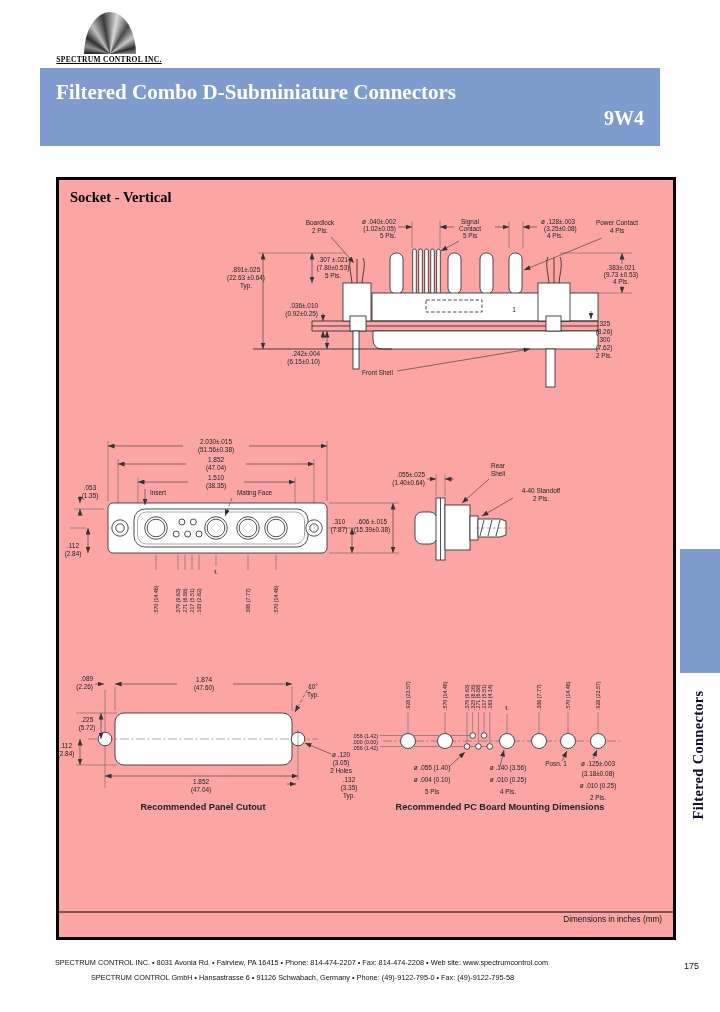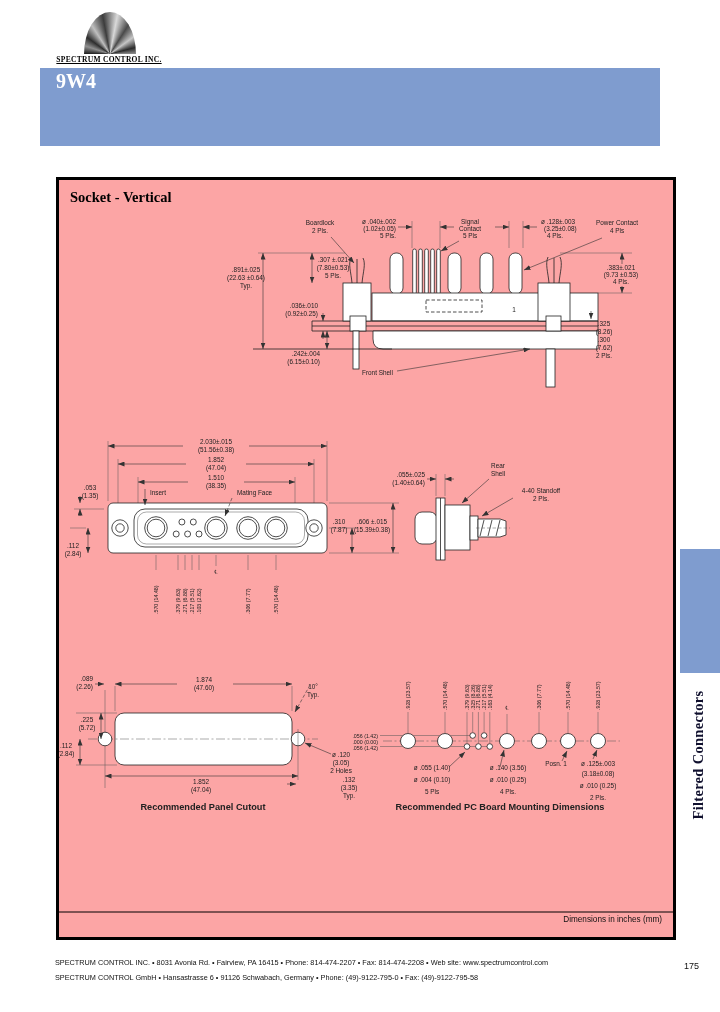--- a/index.html
+++ b/index.html
@@ -5,54 +5,55 @@
   html,body{margin:0;padding:0;background:#fff;}
   body{width:720px;height:1012px;position:relative;font-family:"Liberation Sans",sans-serif;overflow:hidden;}
   .abs{position:absolute;}
   
   #logo-disc{left:84px;top:12px;width:52px;height:42px;
     border-radius:26px 26px 0 0 / 42px 42px 0 0;
     background:conic-gradient(from 270deg at 50% 100%, #1d1d1d 0%, #909090 5%, #2e2e2e 10%, #bfbfbf 16%, #3c3c3c 22%, #d9d9d9 28%, #4a4a4a 34%, #c6c6c6 40%, #2a2a2a 46%, #8f8f8f 50%, #1d1d1d 50%);}
   #logo-text{left:48px;top:55px;width:122px;text-align:center;font:700 7.5px "Liberation Serif",serif;letter-spacing:.3px;color:#000;text-decoration:underline;}
   #banner{left:40px;top:68px;width:620px;height:78px;background:#7f9ccf;color:#fff;}
   #banner .t1{font:700 21px "Liberation Serif",serif;margin:12px 0 0 16px;}
-  #banner .t2{font:700 20px "Liberation Serif",serif;margin:2px 16px 0 16px;}
+  #banner .t2{font:700 20px "Liberation Serif",serif;margin:2px 16px 0 16px;text-align:right;}
   
   #panel{left:56px;top:177px;width:620px;height:763px;background:#fca5a5;}
   #panel-border{left:56px;top:177px;width:614px;height:757px;border:3px solid #000;pointer-events:none;z-index:5;}
   #section-title{left:14px;top:12px;font:700 14.5px "Liberation Serif",serif;color:#000;}
   #note{left:14px;top:738px;font:400 8.2px "Liberation Sans",sans-serif;color:#111;}
   #units{right:14px;top:738px;font:400 8.2px "Liberation Sans",sans-serif;color:#111;text-align:center;}
   
   #tab-rect{left:680px;top:549px;width:40px;height:124px;background:#7f9ccf;}
   #tab-label{left:610px;top:745px;width:180px;height:20px;transform:rotate(-90deg);
     font:700 14.5px "Liberation Serif",serif;color:#10102e;text-align:center;letter-spacing:.3px;}
   
   .addr{left:55px;width:615px;font:400 7.3px "Liberation Sans",sans-serif;color:#111;white-space:nowrap;}
-  #addr1{top:958px;} #addr2{top:973px;}
+  #addr1{top:958px;} #addr2{top:973px;margin-left:36px;}
   #page-num{left:684px;top:961px;font:400 9px "Liberation Sans",sans-serif;color:#111;text-align:center;}
   
   svg{overflow:visible;}
   svg text{font-family:"Liberation Sans",sans-serif;fill:#222;}
   .d{font-size:6.4px;} .r{font-size:5.3px;} .tt{font-size:9.2px;font-weight:700;} .cl{font-size:6px;}
   .m{text-anchor:middle;} .en{text-anchor:end;}
   .l{stroke:#222;stroke-width:.8;fill:none;}
   .w{stroke:#222;stroke-width:.8;fill:#fff;}
   .e{stroke:#555;stroke-width:.5;fill:none;}
   .dm{stroke:#333;stroke-width:.6;fill:none;}
   .ld{stroke:#333;stroke-width:.6;fill:none;}
   .dash{stroke-dasharray:3.5 2;}
   .cline{stroke-dasharray:9 2.5 2 2.5;}
 </style>
 </head>
 <body>
 
 <div class="abs" id="logo-disc"></div>
 <div class="abs" id="logo-text">SPECTRUM CONTROL INC.</div>
 <div class="abs" id="banner">
+  <div class="t1">Filtered Combo D-Subminiature Connectors</div>
   <div class="t2">9W4</div>
 </div>
 
 <div class="abs" id="panel">
   <div class="abs" id="section-title">Socket - Vertical</div>
 
   <svg width="620" height="763" viewBox="56 177 620 763">
     <defs>
       <marker id="ah" markerWidth="7" markerHeight="5" refX="6.5" refY="2.5" orient="auto-start-reverse" markerUnits="userSpaceOnUse">
         <path d="M0,0 L6.5,2.5 L0,5 Z" fill="#333"></path>

